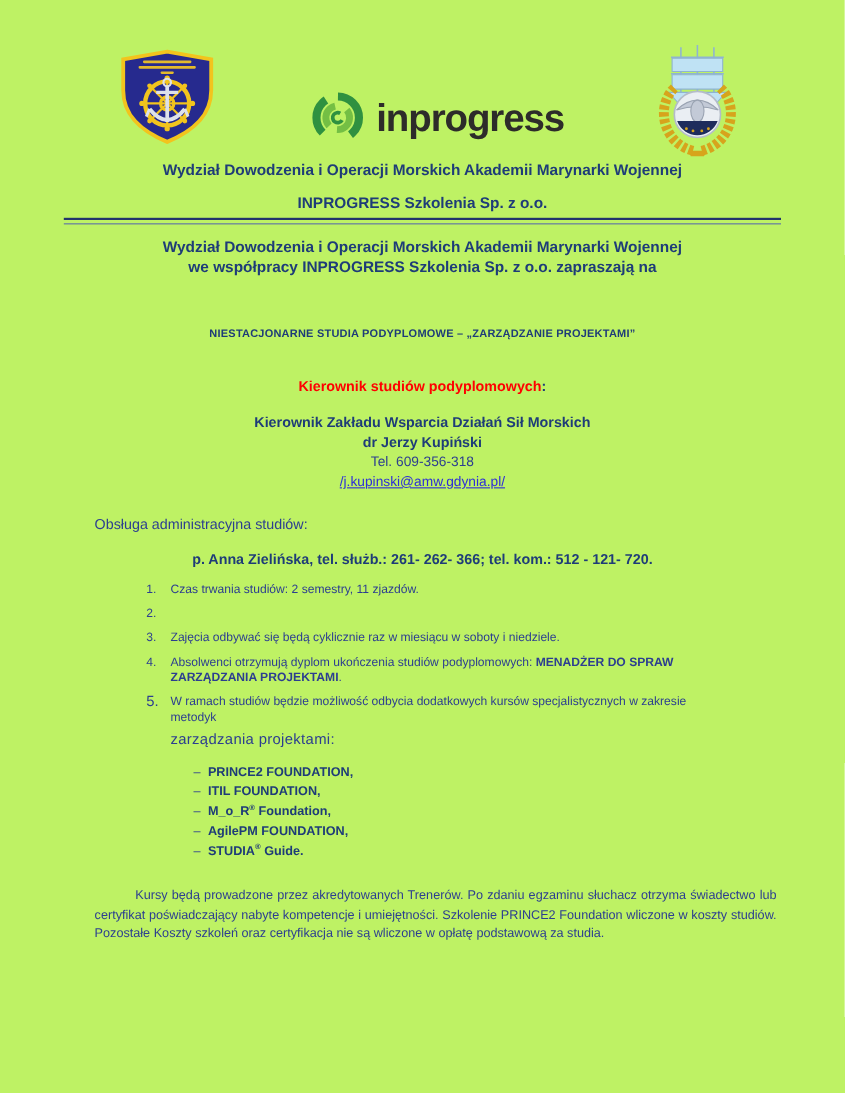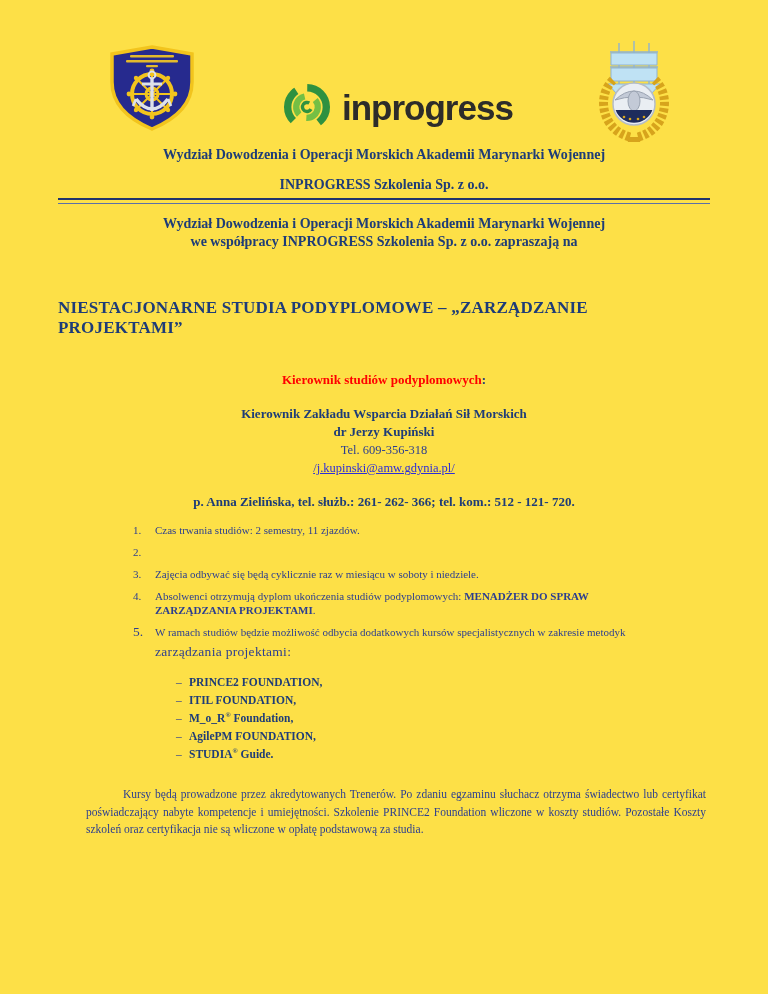--- a/index.html
+++ b/index.html
@@ -1,50 +1,50 @@
 <!DOCTYPE html>
 <html lang="pl"><head>
 <meta charset="utf-8">
 <style>
   html,body{margin:0;padding:0;background:#ffffff;}
   .page{
     position:relative;
     width:768px;height:994px;
-    background:#fde047;
+    background:#bef264;
     font-family:"Liberation Sans", sans-serif;
     color:#2c3e90;
     overflow:hidden;
   }
   .logo{position:absolute;}
   .logo-left{left:104px;top:44px;}
   .logo-right{left:590px;top:38px;}
   .brand{
     position:absolute;left:282px;top:82px;
     display:flex;align-items:center;gap:10px;
   }
   .brand-word{
     font-size:35px;font-weight:bold;color:#2d2c2a;
     letter-spacing:-1px;line-height:1;
     padding-bottom:4px;
   }
-  .content{padding:0 58px;font-family:Liberation Serif, serif;}
+  .content{padding:0 58px;}
   .header-space{height:146px;}
   .org-line{
     text-align:center;font-size:14px;font-weight:bold;color:#1e3c78;
     margin:0;line-height:17px;
   }
   .org-line2{margin-top:13px;}
   .rule{margin-top:5px;height:3px;border-top:2px solid #22356b;border-bottom:1px solid #5a6fa8;}
   .invite{
     margin-top:11px;text-align:center;
     font-size:14px;font-weight:bold;color:#1e3c78;line-height:18px;
   }
   .doc-title{
-    margin-top:47px;
-    font-size:17px;font-weight:bold;color:#1e3c78;letter-spacing:.2px;
+    margin-top:47px;text-align:center;
+    font-size:10px;font-weight:bold;color:#1e3c78;letter-spacing:.2px;
   }
   .red-heading{
     margin-top:34px;text-align:center;
     font-size:13px;font-weight:bold;color:#ff0000;
   }
   .red-heading .colon{color:#1e3c78;}
   .contact{margin-top:17px;text-align:center;line-height:18px;font-size:12.5px;}
   .contact .b{font-weight:bold;font-size:13px;color:#1e3c78;}
   .contact a{color:#2d2dd9;text-decoration:underline;cursor:pointer;}
   .admin-heading{margin-top:22px;margin-left:28px;font-size:13px;color:#2c3e90;}
@@ -169,20 +169,21 @@
 
     <div class="red-heading"><span>Kierownik studiów podyplomowych</span><span class="colon">:</span></div>
 
     <div class="contact">
       <div class="b">Kierownik Zakładu Wsparcia Działań Sił Morskich</div>
       <div class="b">dr Jerzy Kupiński</div>
       <div>Tel. 609-356-318</div>
       <div><a>/j.kupinski@amw.gdynia.pl/</a></div>
     </div>
 
+    <p class="admin-heading">Obsługa administracyjna studiów:</p>
     <p class="admin-contact">p. Anna Zielińska, tel. służb.: 261- 262- 366;  tel.  kom.: 512 - 121- 720.</p>
 
 
     <div class="info-list">
       <div class="info-row">
         <span class="num">1.</span>
         <span class="itext">Czas trwania studiów: 2 semestry, 11 zjazdów.</span>
       </div>
       <div class="info-row">
         <span class="num">2.</span>

